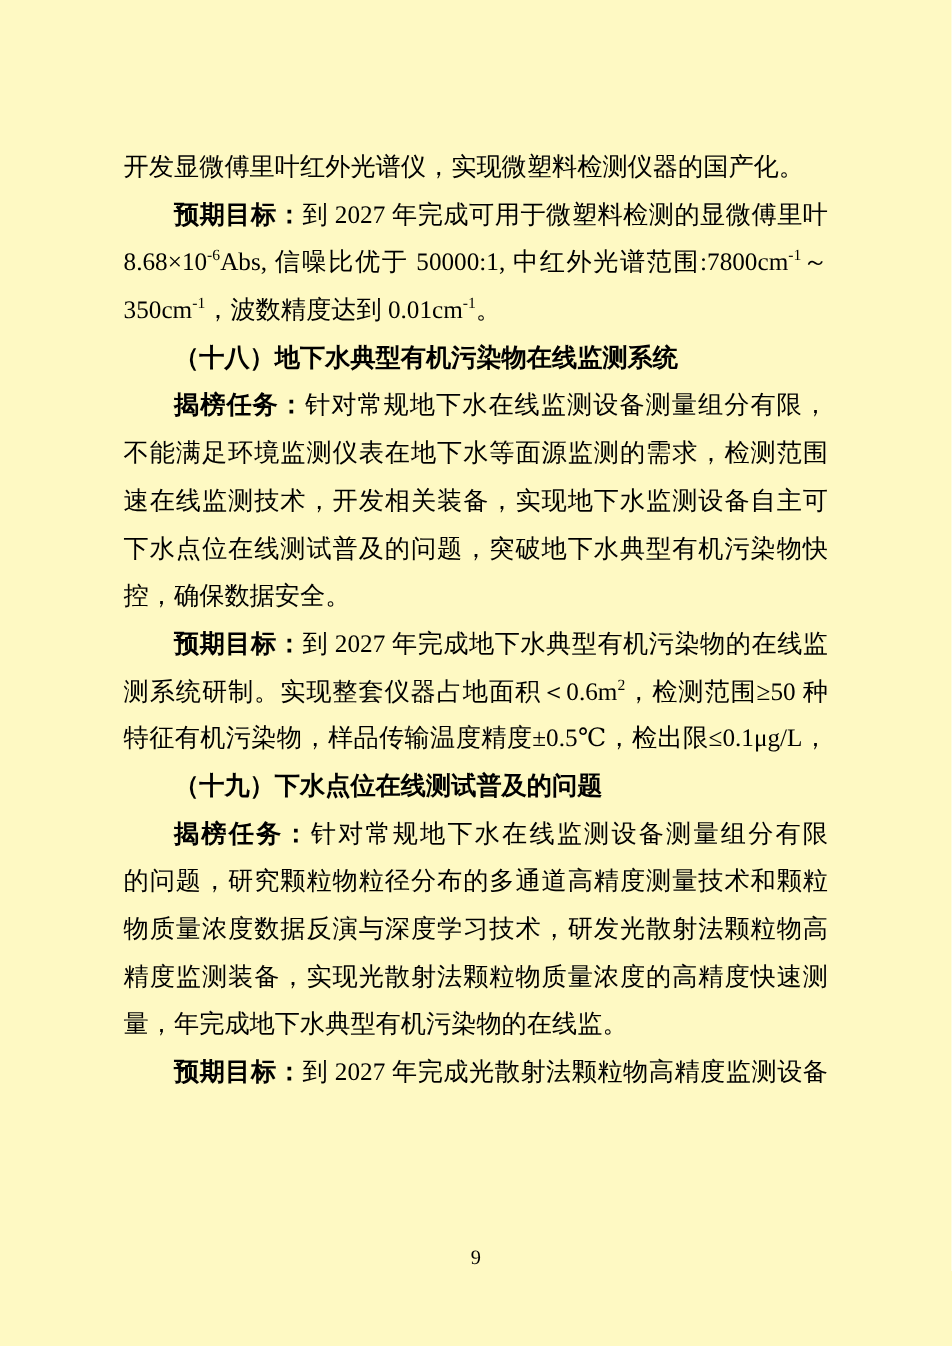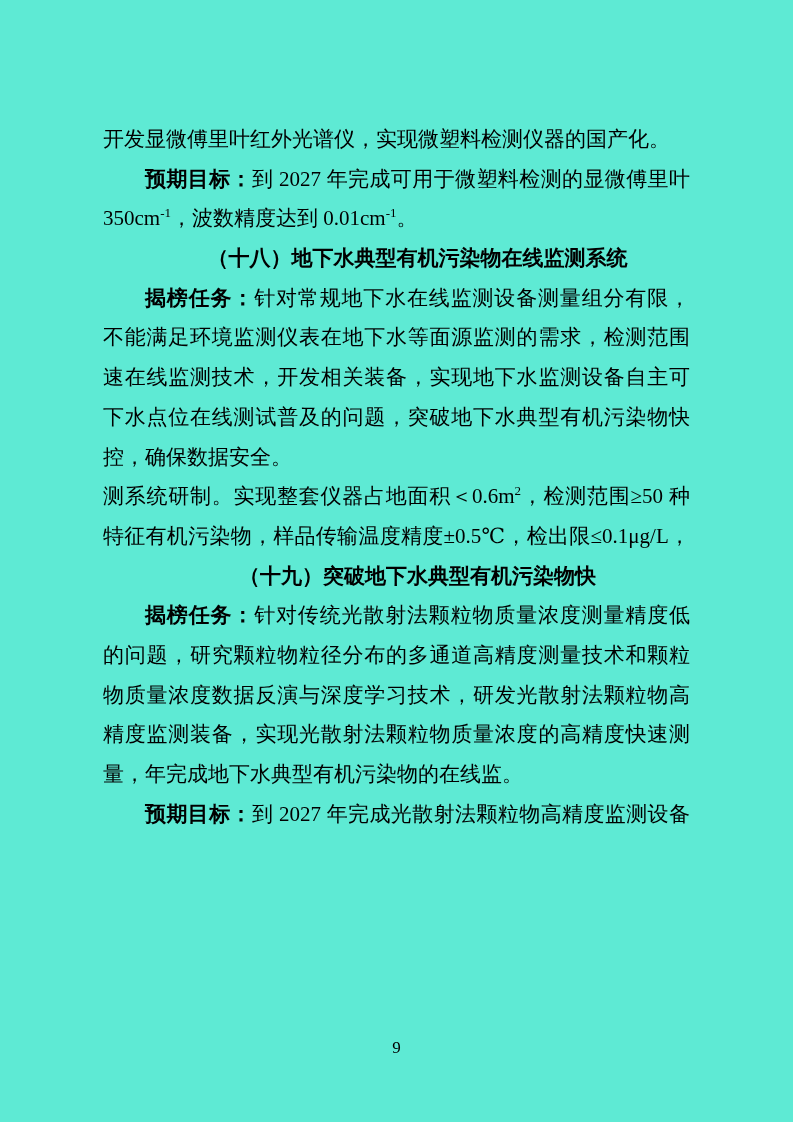--- a/index.html
+++ b/index.html
@@ -4,21 +4,21 @@
 <style>
   html, body {
     margin: 0;
     padding: 0;
     background: #ffffff;
   }
   .page {
     position: relative;
     width: 793px;
     height: 1122px;
-    background: #5eead4;
+    background: #fef9c3;
     overflow: hidden;
     font-family: "Liberation Serif", "DejaVu Serif", serif;
     color: #000000;
   }
   .doc {
     position: absolute;
     left: 103px;
     top: 120px;
     width: 587px;
     font-size: 21px;
@@ -34,21 +34,20 @@
     text-align-last: justify;
   }
   .line.indent {
     padding-left: 42px;
   }
   .line .b {
     font-weight: bold;
   }
   .line.heading {
     font-weight: bold;
-    text-align: center;
   }
   .line sup {
     font-size: 0.62em;
     line-height: 0;
     vertical-align: super;
   }
   .pagenum {
     position: absolute;
     left: 0;
     top: 1036px;
@@ -60,31 +59,33 @@
     color: #000000;
   }
 </style>
 </head>
 <body>
 
 <div class="page">
   <div class="doc">
       <div class="line"><span>开发显微傅里叶红外光谱仪，实现微塑料检测仪器的国产化。</span></div>
       <div class="line indent just"><span class="b">预期目标：</span><span>到 2027 年完成可用于微塑料检测的显微傅里叶</span></div>
+      <div class="line just"><span>8.68×10</span><sup>-6</sup><span>Abs, 信噪比优于 50000:1, 中红外光谱范围:7800cm</span><sup>-1</sup><span>～</span></div>
       <div class="line"><span>350cm</span><sup>-1</sup><span>，波数精度达到 0.01cm</span><sup>-1</sup><span>。</span></div>
       <div class="line indent heading"><span class="b">（十八）地下水典型有机污染物在线监测系统</span></div>
       <div class="line indent just"><span class="b">揭榜任务：</span><span>针对常规地下水在线监测设备测量组分有限，</span></div>
       <div class="line just"><span>不能满足环境监测仪表在地下水等面源监测的需求，检测范围</span></div>
       <div class="line just"><span>速在线监测技术，开发相关装备，实现地下水监测设备自主可</span></div>
       <div class="line just"><span>下水点位在线测试普及的问题，突破地下水典型有机污染物快</span></div>
       <div class="line"><span>控，确保数据安全。</span></div>
+      <div class="line indent just"><span class="b">预期目标：</span><span>到 2027 年完成地下水典型有机污染物的在线监</span></div>
       <div class="line just"><span>测系统研制。实现整套仪器占地面积＜0.6m</span><sup>2</sup><span>，检测范围≥50 种</span></div>
       <div class="line just"><span>特征有机污染物，样品传输温度精度±0.5℃，检出限≤0.1μg/L，</span></div>
-      <div class="line indent heading"><span class="b">（十九）突破地下水典型有机污染物快</span></div>
-      <div class="line indent just"><span class="b">揭榜任务：</span><span>针对传统光散射法颗粒物质量浓度测量精度低</span></div>
+      <div class="line indent heading"><span class="b">（十九）下水点位在线测试普及的问题</span></div>
+      <div class="line indent just"><span class="b">揭榜任务：</span><span>针对常规地下水在线监测设备测量组分有限</span></div>
       <div class="line just"><span>的问题，研究颗粒物粒径分布的多通道高精度测量技术和颗粒</span></div>
       <div class="line just"><span>物质量浓度数据反演与深度学习技术，研发光散射法颗粒物高</span></div>
       <div class="line just"><span>精度监测装备，实现光散射法颗粒物质量浓度的高精度快速测</span></div>
       <div class="line"><span>量，年完成地下水典型有机污染物的在线监。</span></div>
       <div class="line indent just"><span class="b">预期目标：</span><span>到 2027 年完成光散射法颗粒物高精度监测设备</span></div>
     </div>
   <div class="pagenum">9</div>
 </div>
 
 </body></html>

